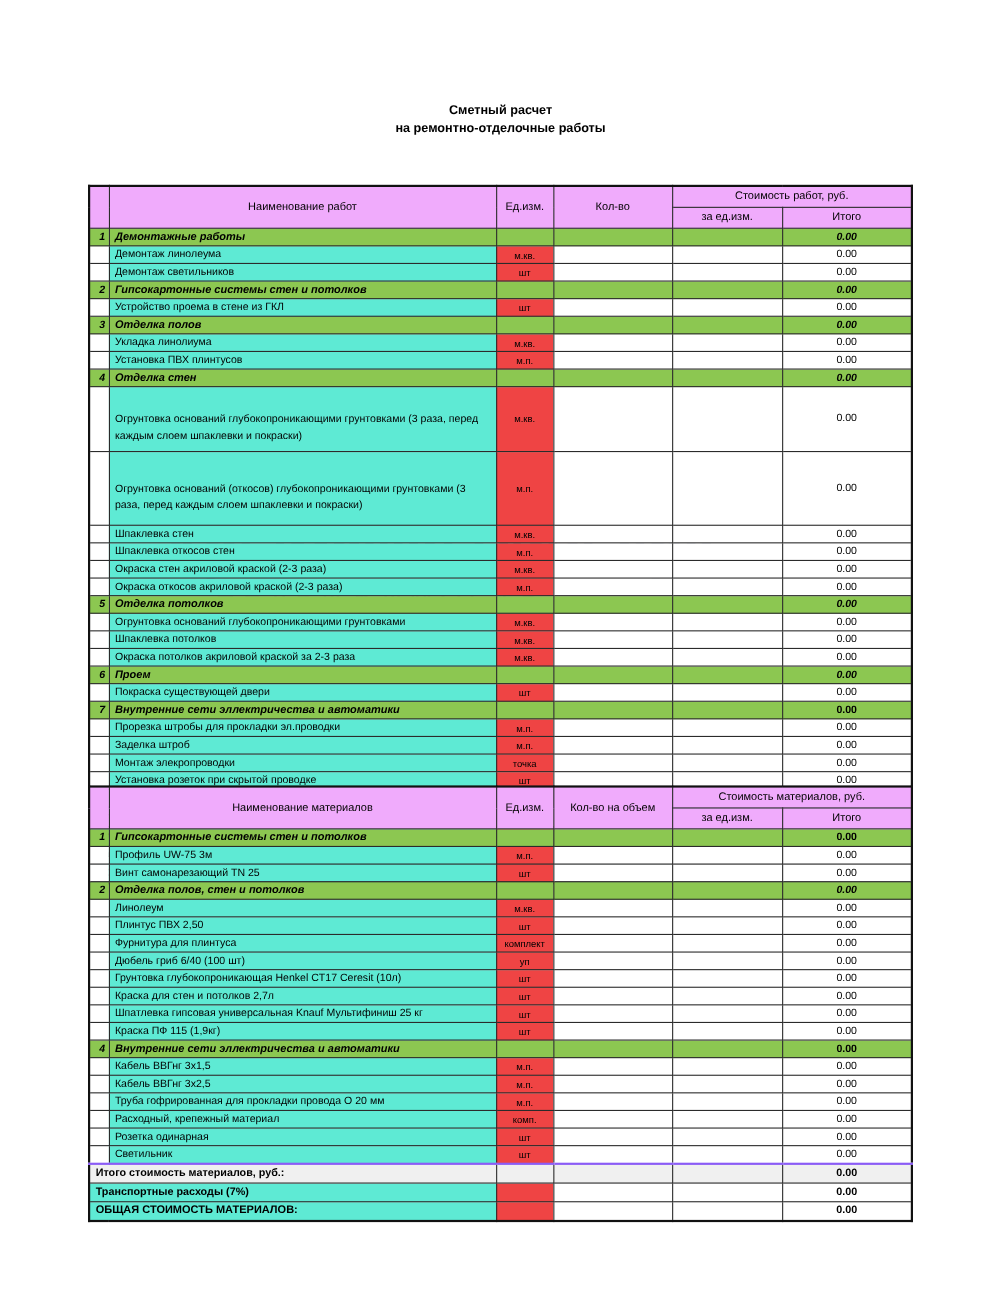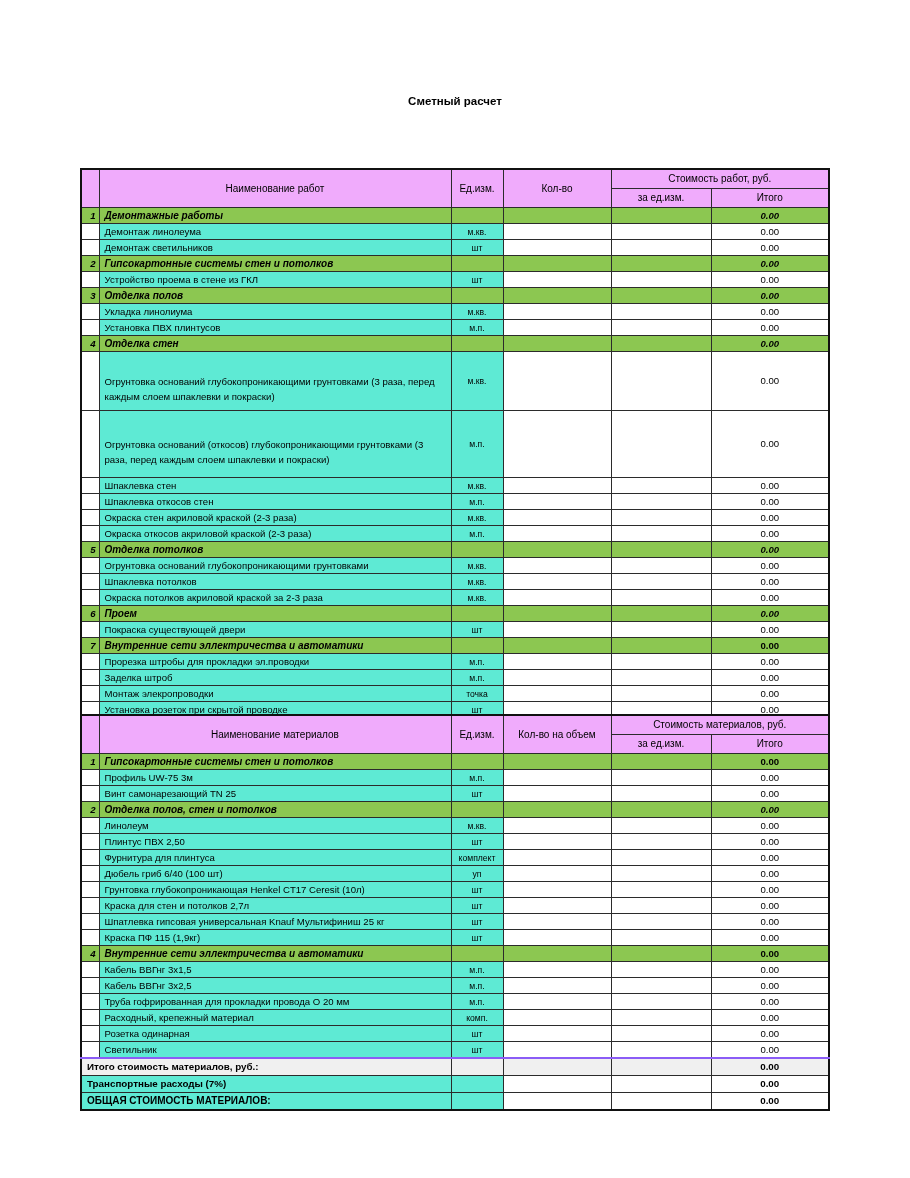--- a/index.html
+++ b/index.html
@@ -153,21 +153,21 @@
     background: #ffffff;
   }
   td.name {
     text-align: left;
     background: #5eead4;
     padding-left: 5px;
   }
   td.unit {
     text-align: center;
     font-size: 8.6px;
-    background: #5eead4;
+    background: #ef4444;
   }
   td.qty, td.price {
     background: #ffffff;
   }
   td.total {
     text-align: center;
     background: #ffffff;
   }
 
   
@@ -221,20 +221,21 @@
 
 <div class="page">
 
   <div class="watermark">
     <div class="wm-main">Крымская Ривьера</div>
     <div class="wm-sub">НЕДВИЖИМОСТЬ</div>
   </div>
 
   <div class="doc-title">
     <div>Сметный расчет</div>
+    <div>на ремонтно-отделочные работы</div>
   </div>
 
 
   <table class="sheet" id="works-table">
     <colgroup>
       <col class="c-num">
         <col class="c-name">
         <col class="c-unit">
       <col class="c-qty">
         <col class="c-price">

